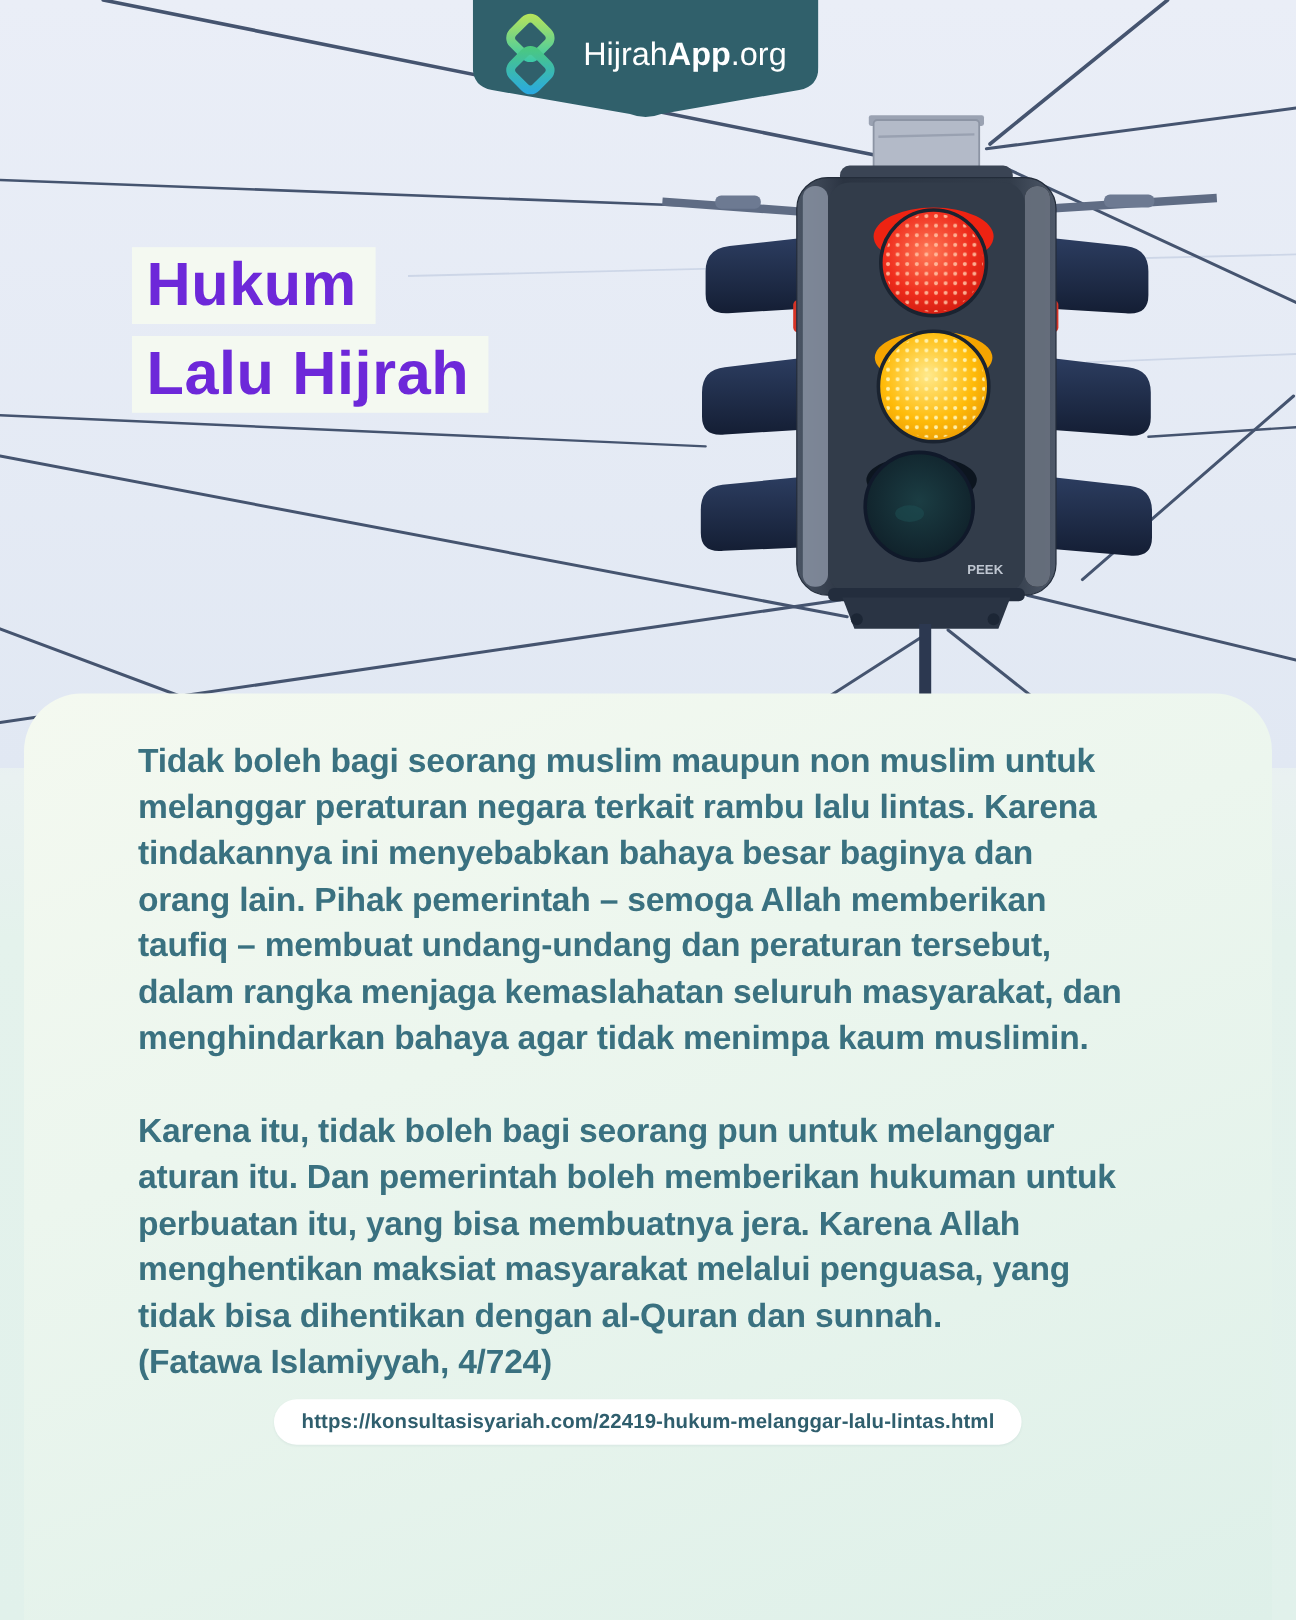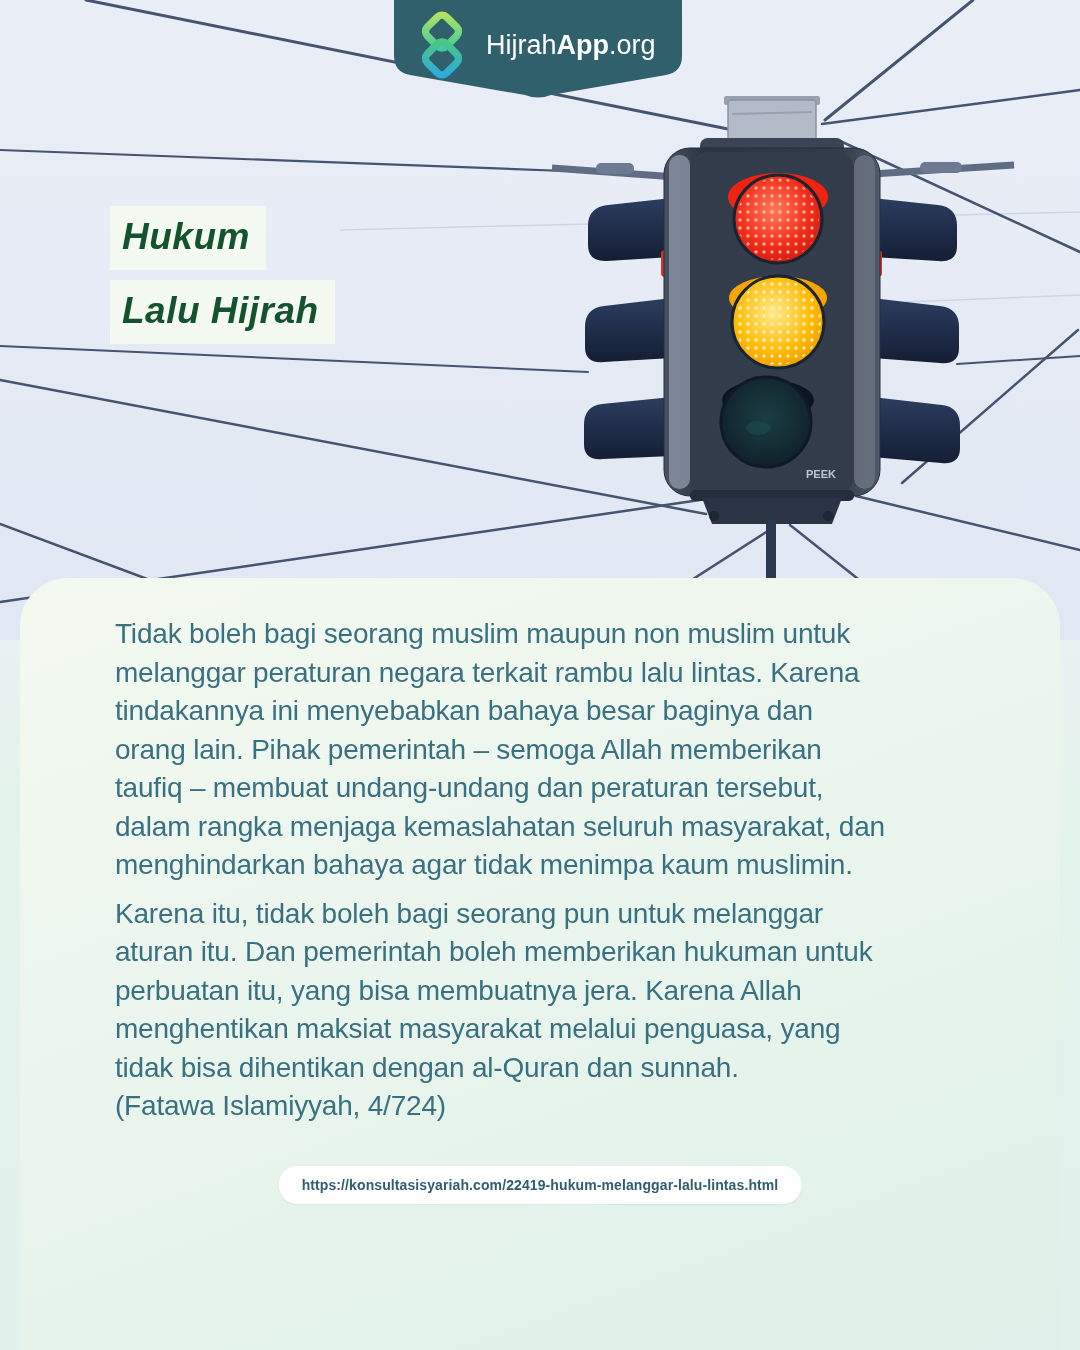--- a/index.html
+++ b/index.html
@@ -7,39 +7,39 @@
     position:relative; width:1080px; height:1350px; overflow:hidden;
     font-family:"Liberation Sans", sans-serif;
     background:linear-gradient(180deg,#e9edf6 0%,#e4eaf4 42%,#e9f1f1 48%,#e4f2ec 58%,#e1f1eb 100%);
   }
   .photo-svg{position:absolute;left:0;top:0;width:1080px;height:640px;display:block;}
   
   .badge-svg{position:absolute;left:394px;top:0;width:288px;height:106px;display:block;}
   
   .title{position:absolute;left:110px;top:206px;display:flex;flex-direction:column;align-items:flex-start;gap:10px;z-index:3;}
   .title span{
-    background:#f4f9f1;color:#14532d;font-weight:bold;font-size:37px;line-height:56px;
-    padding:3px 16px 5px 12px;letter-spacing:.5px;white-space:nowrap;font-style:italic;
+    background:#f4f9f1;color:#6d28d9;font-weight:bold;font-size:51px;line-height:56px;
+    padding:3px 16px 5px 12px;letter-spacing:.5px;white-space:nowrap;
   }
   
   .card{
     position:absolute;left:20px;top:578px;width:1040px;height:772px;z-index:4;
     border-radius:48px 48px 0 0;
     background:linear-gradient(160deg,#f4f9f0 0%,#ecf6ee 38%,#def0e9 100%);
   }
   .paras{position:absolute;left:95px;top:37px;width:890px;color:#3a7180;
-    font-size:28px;line-height:38.5px;font-weight:normal;letter-spacing:-0.2px;}
+    font-size:28px;line-height:38.5px;font-weight:bold;letter-spacing:-0.2px;}
   .paras p{margin:0;white-space:pre-line;}
-  .paras p + p{margin-top:10px;}
+  .paras p + p{margin-top:39px;}
   .url-pill{
     position:absolute;left:50%;top:588px;transform:translateX(-50%);
     background:#ffffff;border-radius:22px;height:38px;display:flex;align-items:center;
     padding:0 23px;box-shadow:0 1px 2px rgba(60,100,110,.08);
   }
-  .url-pill span{color:#2f5e6d;font-size:14px;font-weight:bold;letter-spacing:.1px;white-space:nowrap;}
+  .url-pill span{color:#2f5e6d;font-size:17px;font-weight:bold;letter-spacing:.1px;white-space:nowrap;}
 </style>
 </head>
 <body>
 
 <div class="poster">
 
   <svg class="photo-svg" viewBox="0 0 1080 640" aria-hidden="true">
     <defs>
       <linearGradient id="sky" x1="0" y1="0" x2="0" y2="1">
         <stop offset="0" stop-color="#eaeef7"></stop>

